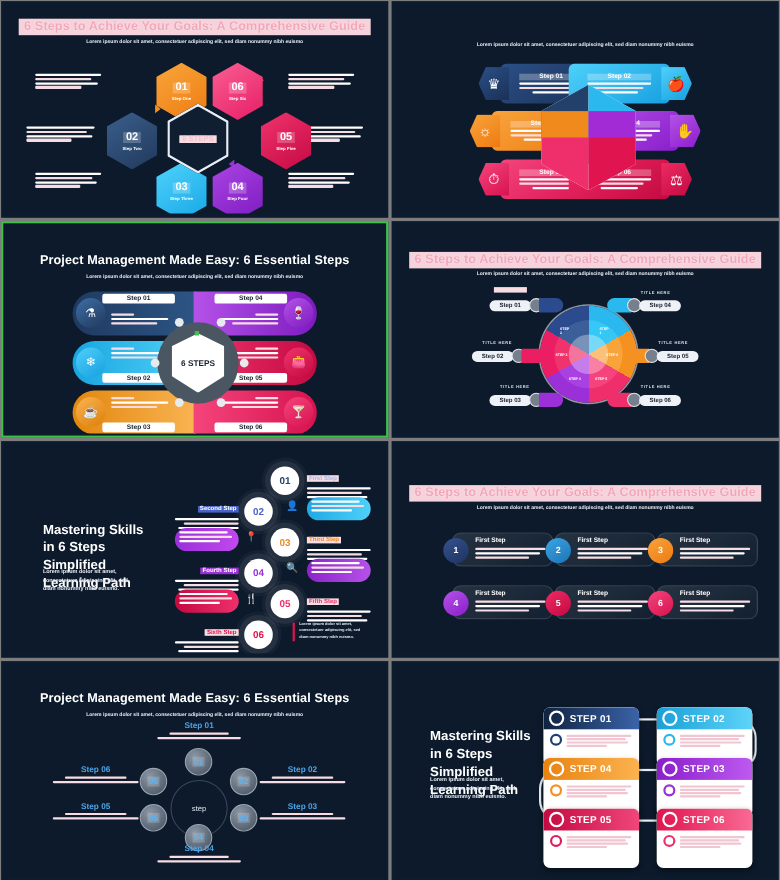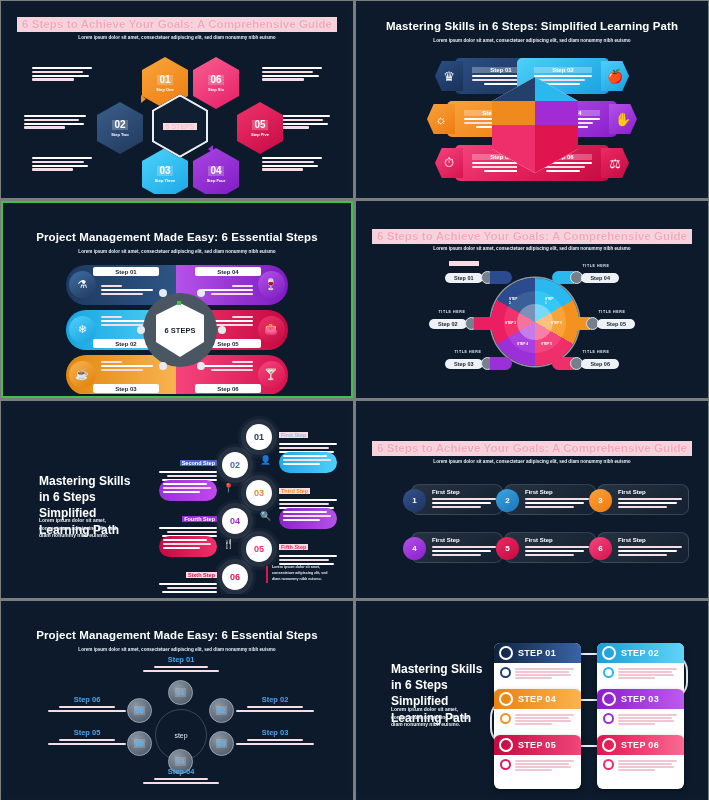--- a/index.html
+++ b/index.html
@@ -199,21 +199,20 @@
       <div class="hexc" style="left:148px;top:89px;border:0">
         <div style="position:absolute;inset:0;background:#e9eef5;clip-path:polygon(50% 0%,100% 25%,100% 75%,50% 100%,0% 75%,0% 25%)"></div>
         <div class="hexc-in" style="left:2px;top:2.5px"></div>
         <div class="t">6 STEPS</div>
       </div>
     </div>
   </div>
 
   <div class="slide">
     <div class="inner">
-      <div class="ttl" style="top:15px">Mastering Skills in 6 Steps: Simplified Learning Path</div>
       <div class="sub" style="top:33px">Lorem ipsum dolor sit amet, consectetuer adipiscing elit, sed diam nonummy nibh euismo</div>
 
       <div class="plq" style="left:96px;top:53px;background:linear-gradient(145deg,#2b4f85,#1a3158)">
         <div style="text-align:center">
           <div class="cap">Step 01</div>
           <div class="bars" style="width:58px;margin:2px auto 0">
               <i class="bar barw" style="width:100%"></i>
               <i class="bar" style="width:88%"></i>
               <i class="bar barw" style="width:60%;margin:0 auto"></i>
             </div>

